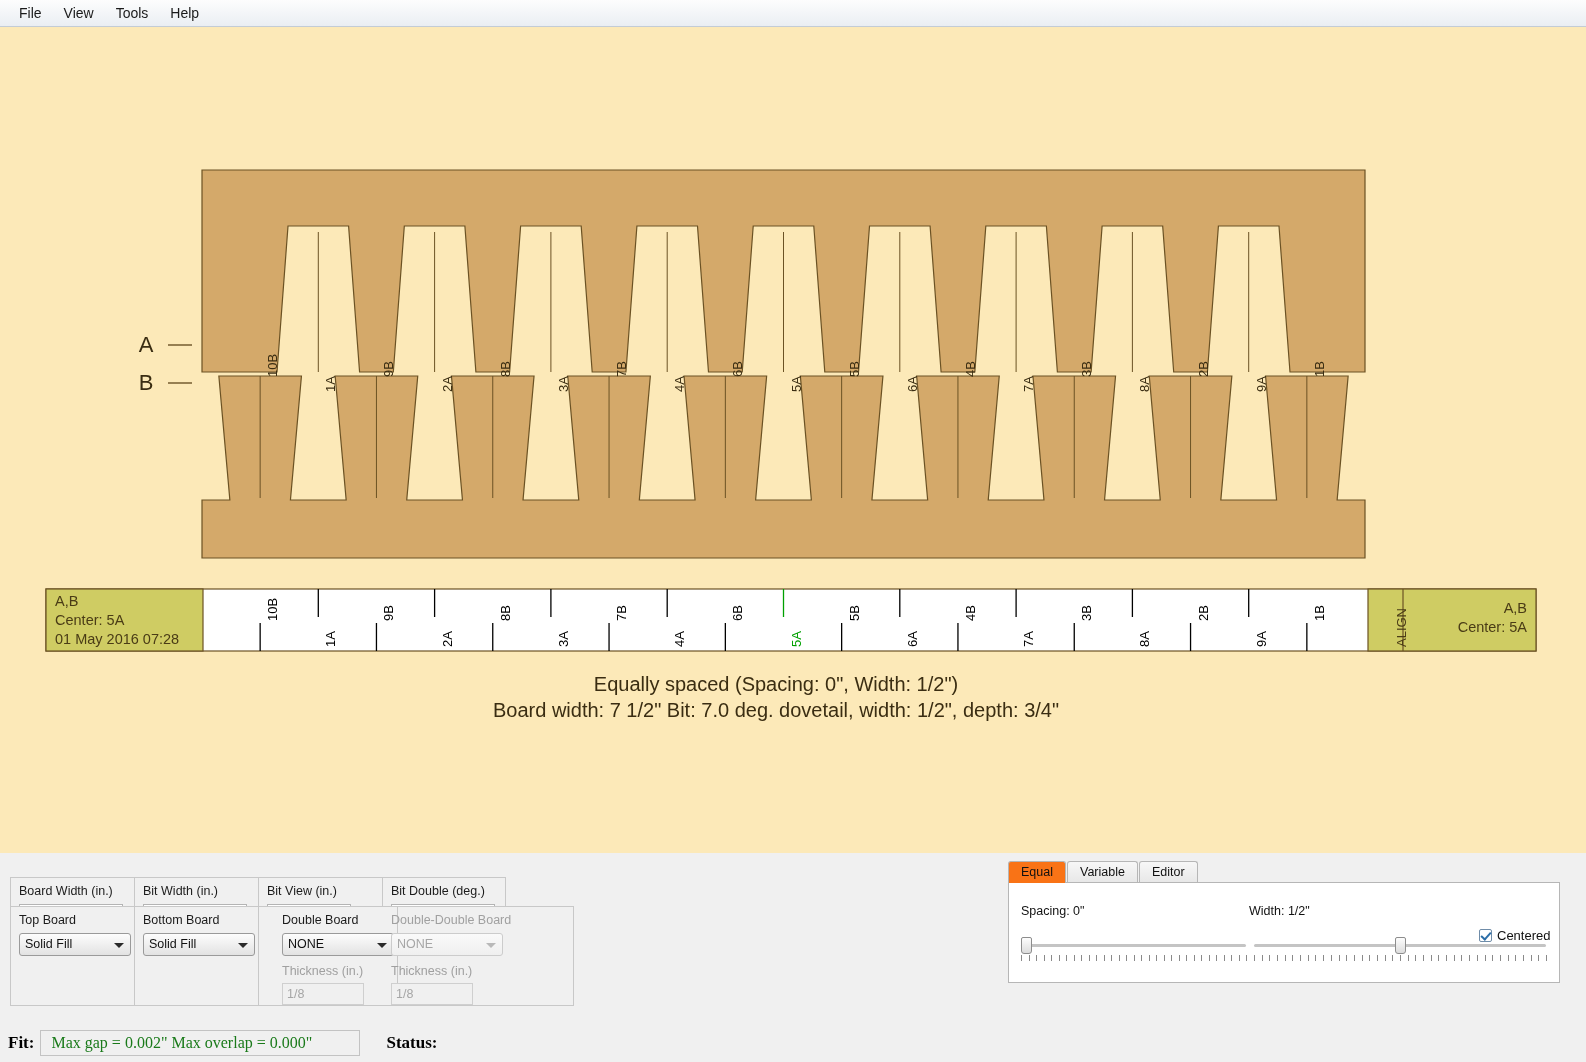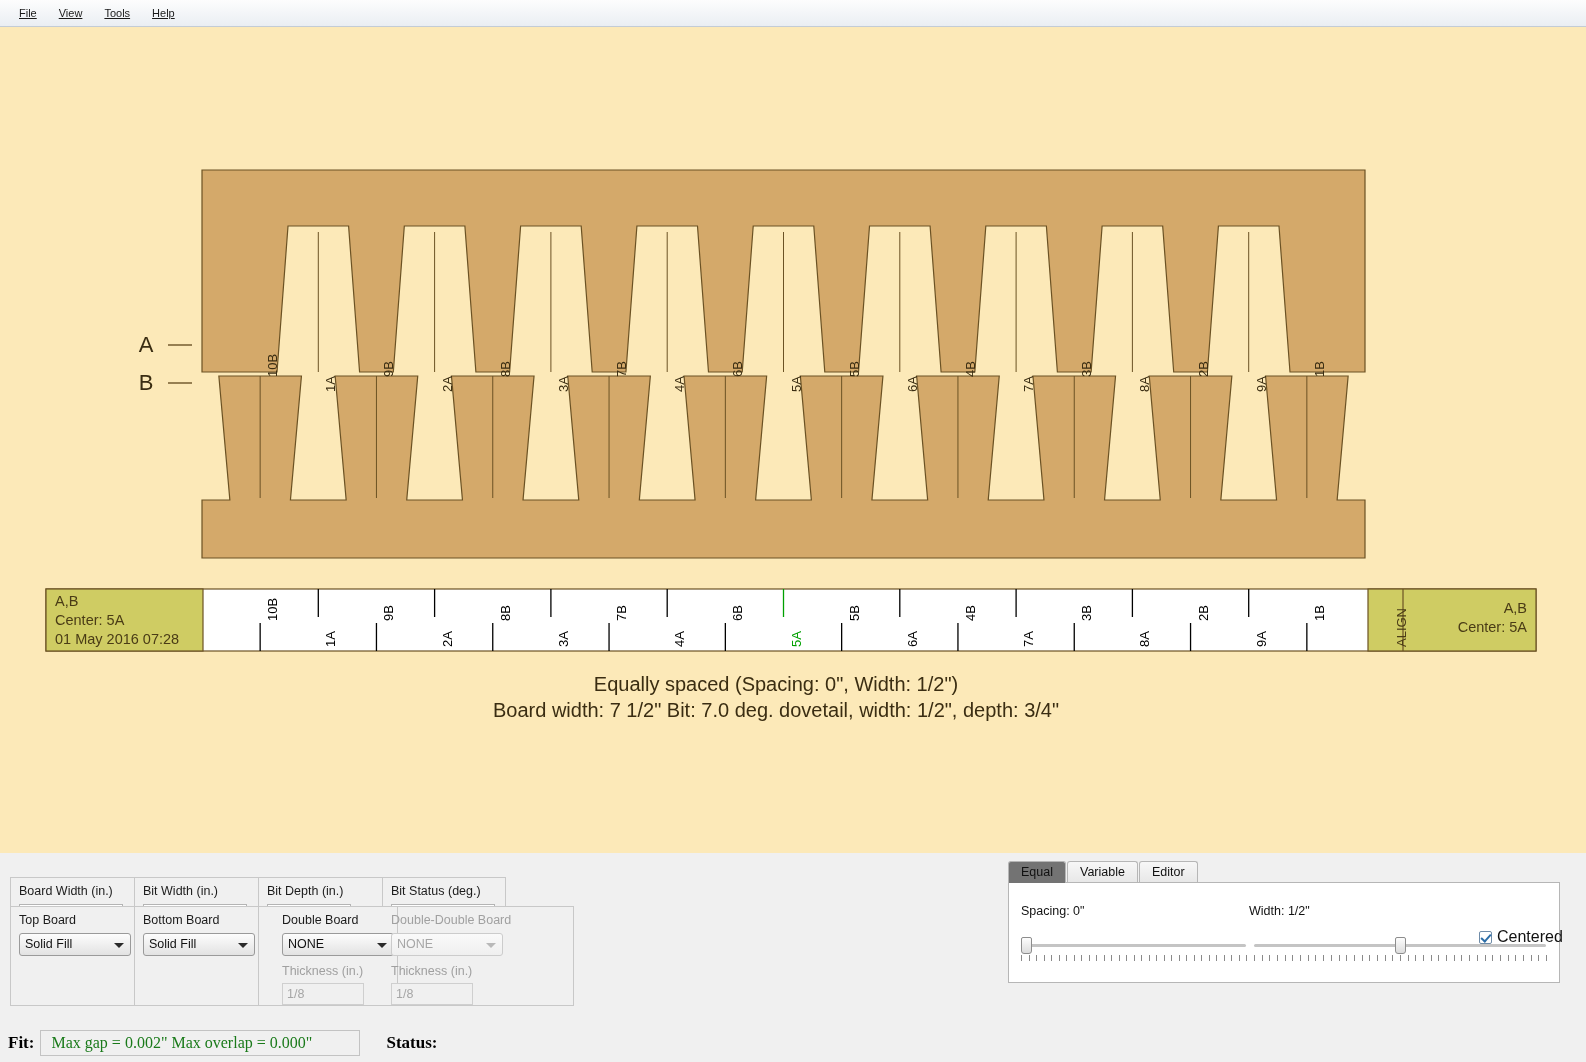--- a/index.html
+++ b/index.html
@@ -15,21 +15,21 @@
 
   
   #menubar{
     height:27px; width:100%;
     background:linear-gradient(#fdfdfd,#eaeef3);
     border-bottom:1px solid #c3ccd6;
     display:flex; align-items:center;
     padding-left:8px;
   }
   #menubar .mi{
-    padding:3px 11px; color:#1a1a1a; font-size:11px; cursor:default;text-decoration:underline;
+    padding:3px 11px; color:#1a1a1a; font-size:14px; cursor:default;
   }
 
   
   #canvas{
     position:absolute; left:0; top:27px;
     width:1586px; height:826px;
     background:#fce9b8;
     overflow:hidden;
   }
   #figure{ position:absolute; left:0; top:0; width:1586px; height:826px; }
@@ -92,42 +92,42 @@
   .tab{
     height:22px; line-height:20px;
     padding:0 12px;
     font-size:12.5px; color:#111;
     border:1px solid #b6b6b6;
     border-bottom:none;
     background:linear-gradient(#f7f7f7,#e7e7e7);
     margin-right:1px;
     border-radius:3px 3px 0 0;
   }
-  .tab.active{ background:#737373; position:relative; z-index:3; }
+  .tab.active{ background:#f97316; position:relative; z-index:3; }
   .tabbody{
     position:absolute; left:0; top:21px; width:552px; height:101px;
     border:1px solid #b6b6b6; background:#fff;
   }
   .sl-label{ position:absolute; font-size:12.5px; color:#111; }
   .slider{
     position:absolute; height:16px;
   }
   .slider .track{
     position:absolute; left:0; top:7px; height:3px; width:100%;
     background:#c4c4c4; border-radius:2px;
   }
   .slider .thumb{
     position:absolute; top:0; width:11px; height:17px;
     background:linear-gradient(#fdfdfd,#dcdcdc);
     border:1px solid #8d8d8d; border-radius:2px 2px 3px 3px;
   }
   .ticks{ position:absolute; height:7px; }
   .ticks i{ position:absolute; top:0; width:1px; height:6px; background:#8a8a8a; display:block; }
   .chk{
-    position:absolute; display:flex; align-items:center; font-size:16px; color:#111;
+    position:absolute; display:flex; align-items:center; font-size:13px; color:#111;
   }
   .chkbox{
     width:13px;height:13px;border:1px solid #6f8ca8;background:#fff;
     margin-right:5px; position:relative; border-radius:2px;
   }
   .chkbox:after{
     content:""; position:absolute; left:3px; top:0px; width:4px;height:8px;
     border:solid #2c6ea8; border-width:0 2px 2px 0; transform:rotate(42deg);
   }
   #watermark{
@@ -279,25 +279,25 @@
   <div class="grp" style="left:10px; top:24px; width:496px; height:45px;">
     <div class="cell" style="left:0;   width:124px;">
       <div class="lbl">Board Width (in.)</div>
       <input class="txtin" style="width: 104px;" value="7 1/2">
     </div>
     <div class="cell" style="left:124px; width:124px;">
       <div class="lbl">Bit Width (in.)</div>
       <input class="txtin" style="width: 104px;" value="1/2">
     </div>
     <div class="cell" style="left:248px; width:124px;">
-      <div class="lbl">Bit Depth (in.)</div>
+      <div class="lbl">Bit View (in.)</div>
       <input class="txtin" style="width: 84px;" value="3/4">
     </div>
     <div class="cell last" style="left:372px; width:123px;">
-      <div class="lbl">Bit Status (deg.)</div>
+      <div class="lbl">Bit Double (deg.)</div>
       <input class="txtin" style="width: 104px;" value="7">
     </div>
   </div>
 
   <div class="grp" style="left:10px; top:53px; width:564px; height:100px;">
     <div class="cell" style="left:0; width:124px;">
       <div class="lbl">Top Board</div>
       <div class="sel">
         <span>Solid Fill</span>
         <i class="arw"></i>

